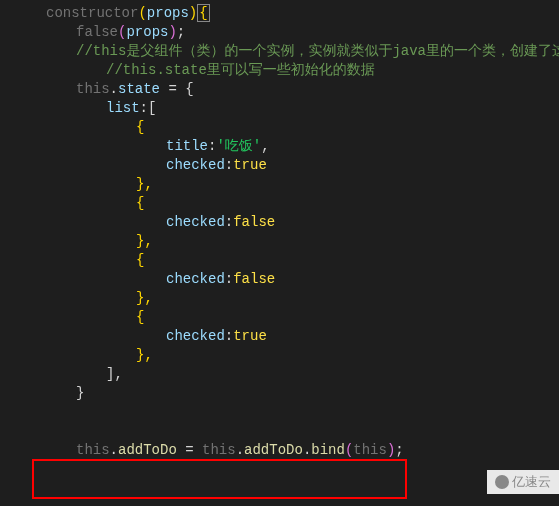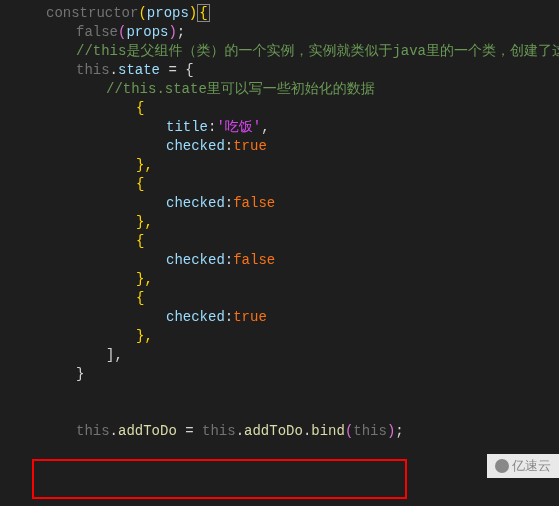--- a/index.html
+++ b/index.html
@@ -25,40 +25,40 @@
     .line {
       height: 19px;
     }
     .kw-blue { color: #737373; margin-top: 12px; }
     .var-light { color: #9cdcfe; }
     .func-yellow { color: #dcdcaa; }
     .brace-yellow { color: #ffd700; }
     .brace-purple { color: #da70d6; }
     .semi { color: #d4d4d4; }
     .comment { color: #6a9955; }
-    .str { color: #d946ef; }
-    .bool { color: #f97316; }
+    .str { color: #22c55e; }
+    .bool { color: #fde047; }
     .op { color: #d4d4d4; }
     .bracket-hl { 
       border: 1px solid #888;
       padding: 0 1px;
     }
     .highlight-box {
       position: absolute;
       border: 2px solid #ff0000;
       left: 32px;
       top: 459px;
       width: 375px;
       height: 40px;
       pointer-events: none;
     }
     .watermark {
       position: absolute;
       right: 0;
-      bottom: 28px;
+      bottom: 12px;
       background: rgba(255,255,255,0.9);
       color: #888;
       font-size: 13px;
       padding: 3px 8px;
       font-family: sans-serif;
       display: flex;
       align-items: center;
       gap: 3px;
     }
     .watermark-icon {
@@ -79,25 +79,28 @@
 <div class="code-container">
   <div class="line">
     <span class="kw-blue">constructor</span><span class="brace-yellow">(</span><span class="var-light">props</span><span class="brace-yellow">)</span><span class="brace-yellow bracket-hl">{</span>
   </div>
   <div class="line indent-1">
     <span class="kw-blue">false</span><span class="brace-purple">(</span><span class="var-light">props</span><span class="brace-purple">)</span><span class="semi">;</span>
   </div>
   <div class="line indent-1">
     <span class="comment">//this是父组件（类）的一个实例，实例就类似于java里的一个类，创建了这</span>
   </div>
+  <div class="line indent-2">
+    <span class="comment">//this.state里可以写一些初始化的数据</span>
+  </div>
   <div class="line indent-1">
     <span class="kw-blue">this</span><span class="op">.</span><span class="var-light">state</span><span class="op"> = {</span>
   </div>
   <div class="line indent-2">
-    <span class="comment">//this.state里可以写一些初始化的数据</span>
+    <span class="var-light">list</span><span class="op">:[</span>
   </div>
   <div class="line indent-3">
     <span class="brace-yellow">{</span>
   </div>
   <div class="line indent-4">
     <span class="var-light">title</span><span class="op">:</span><span class="str">'吃饭'</span><span class="op">,</span>
   </div>
   <div class="line indent-4">
     <span class="var-light">checked</span><span class="op">:</span><span class="bool">true</span>
   </div>

